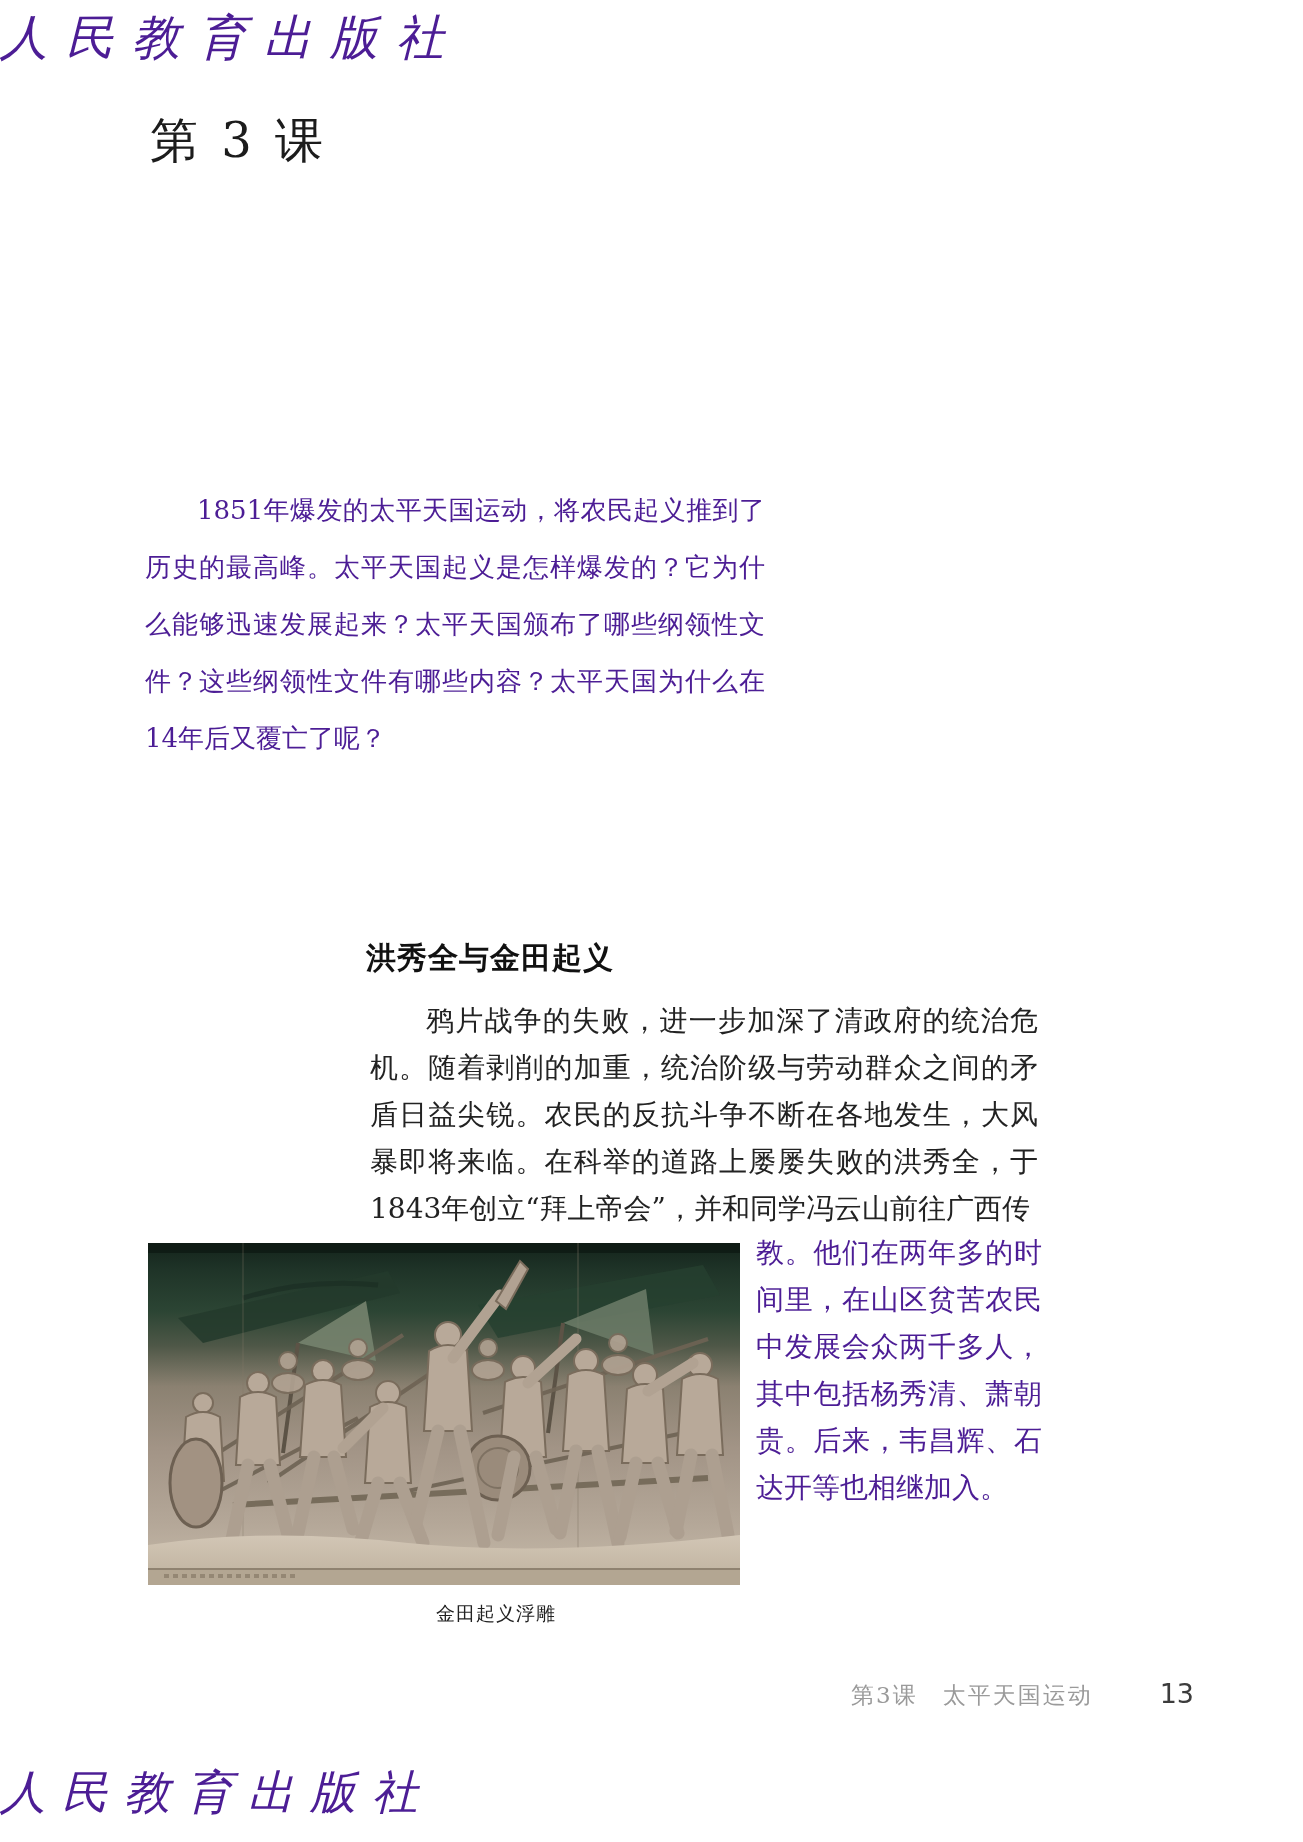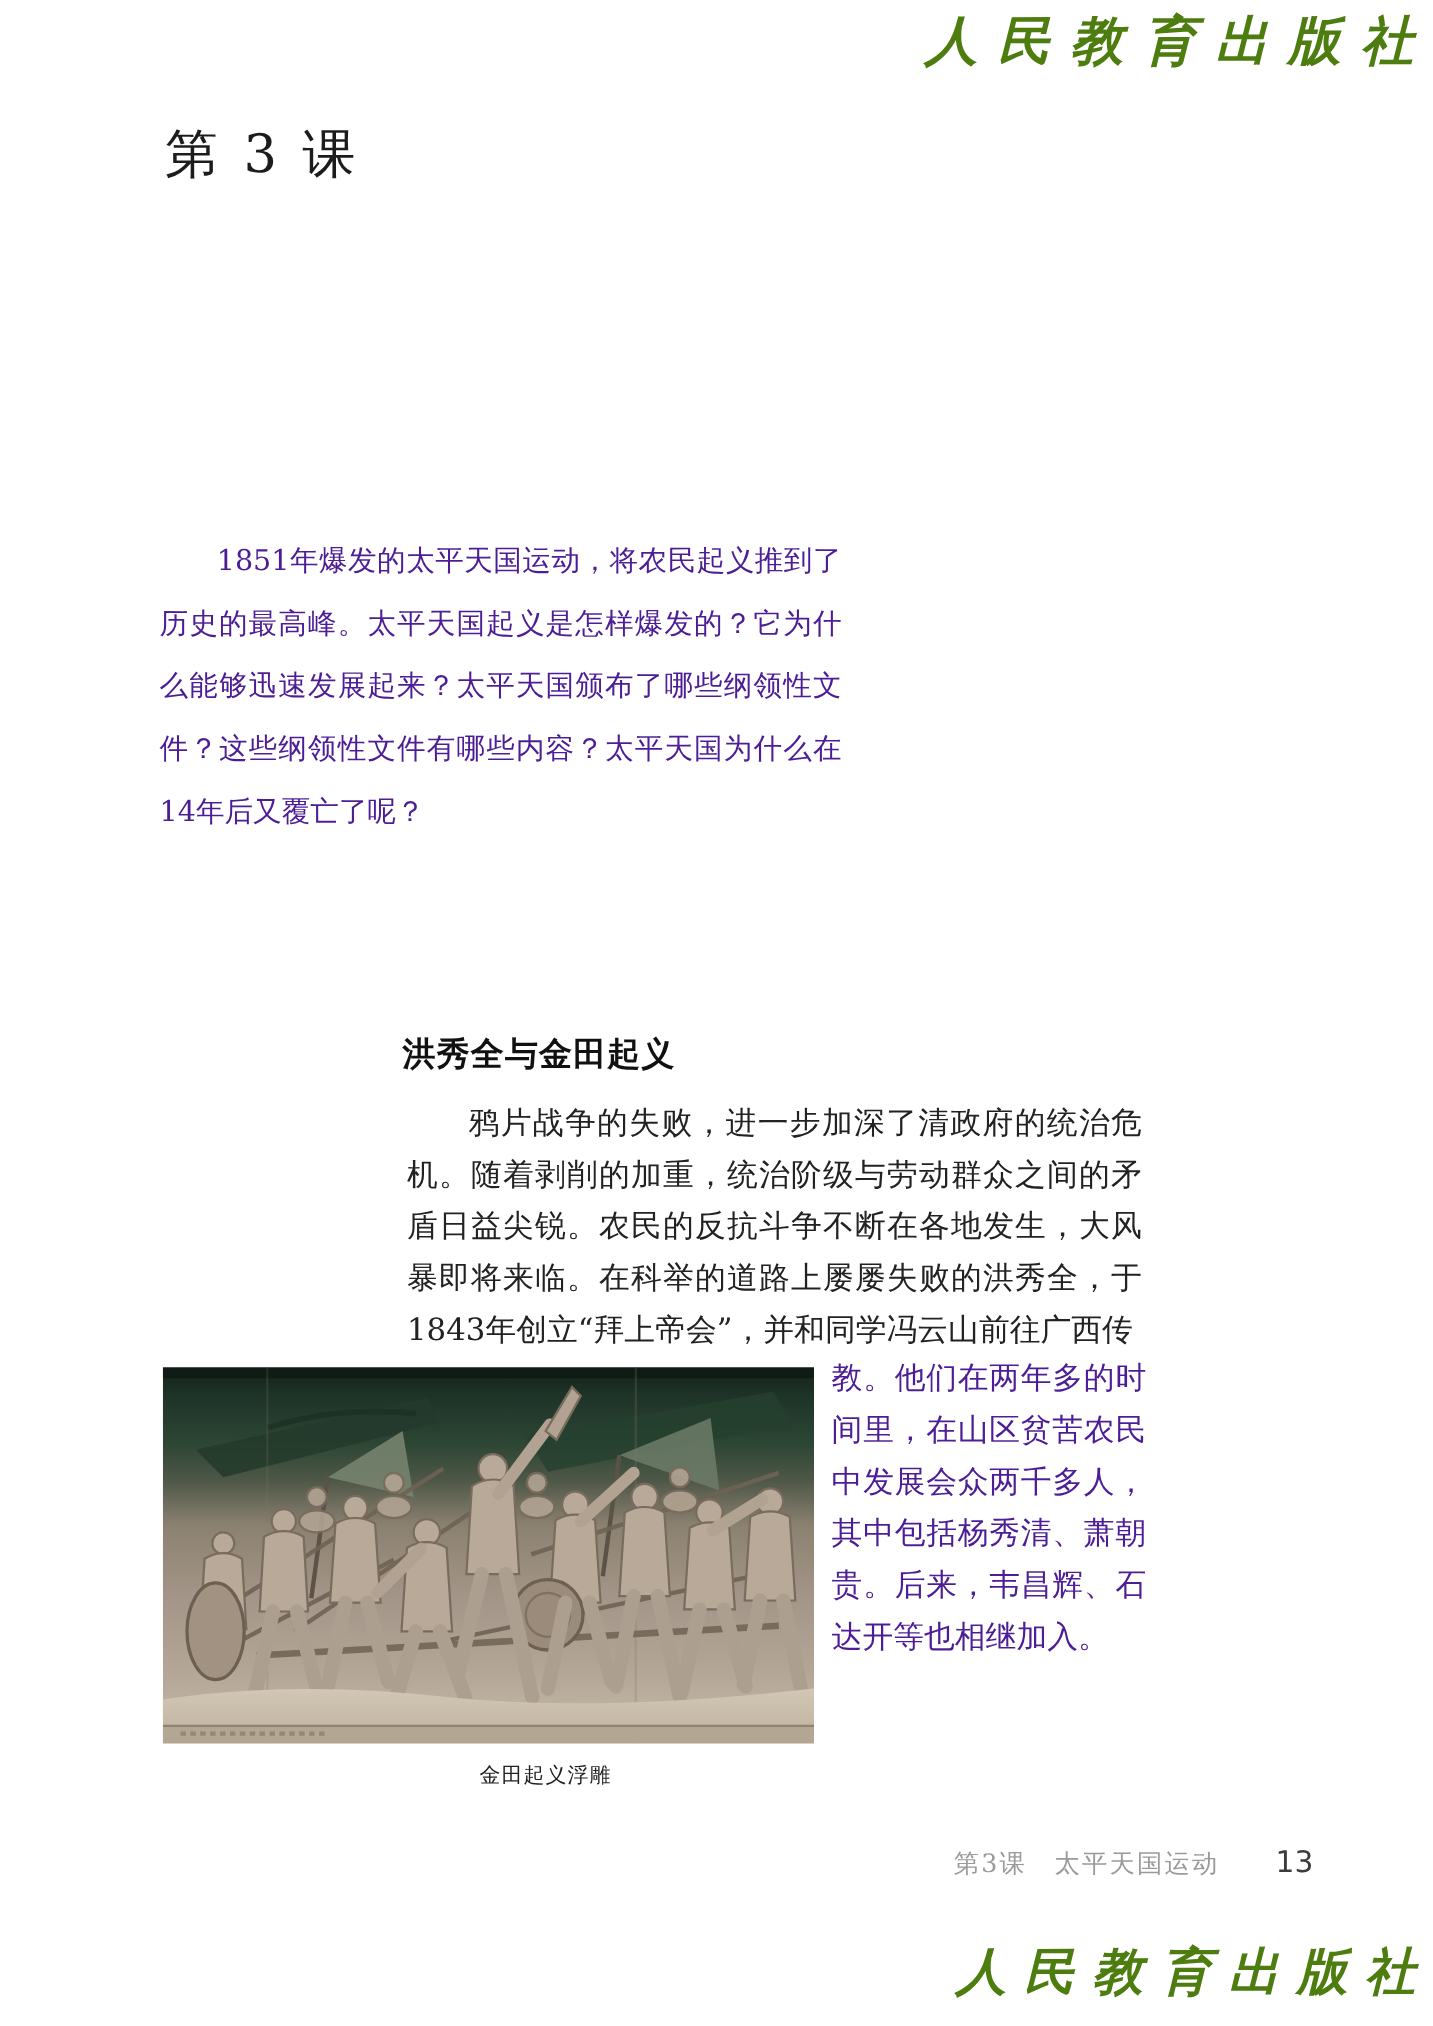--- a/index.html
+++ b/index.html
@@ -1,22 +1,22 @@
 <!DOCTYPE html>
 <html><head>
 <meta charset="utf-8">
 <style>
   html,body { margin:0; padding:0; }
   body {
     width:1303px; height:1842px; position:relative; background:#ffffff;
     font-family:"DejaVu Serif", serif; color:#1c1c1c; overflow:hidden;
   }
   .logo {
-    position:absolute; left:0; width:100%; text-align:right;
-    color:#4d7c0f; font-style:italic; font-weight:bold;
+    position:absolute; left:0; width:100%; text-align:left;
+    color:#4c1d95; font-style:italic; font-weight:normal;
     font-family:"DejaVu Serif", serif; white-space:nowrap;
   }
   .logo-top    { top:6px;    font-size:48px; letter-spacing:18px; }
   .logo-bottom { top:1762px; font-size:46px; letter-spacing:16px; }
 
   .title-block { position:absolute; left:150px; top:110px; }
   .title-line1 { font-size:48px; line-height:1.25; letter-spacing:4px; }
   .title-line2 { font-size:62px; line-height:1.25; margin-top:6px; letter-spacing:3px; }
 
   .intro {
@@ -44,21 +44,21 @@
     font-size:28px; line-height:47px; text-align:justify; color:#4c1d95;
   }
 
   .footer {
     position:absolute; left:148px; top:1678px; width:1046px;
     display:flex; justify-content:flex-end; align-items:baseline;gap:35px;
   }
   .running-title { color:#9a9a9a; font-size:23px; letter-spacing:2px; }
   .page-number {
     color:#3c3c3c; font-family:"DejaVu Sans", sans-serif;
-    font-size:27px; margin-left:16px;
+    font-size:27px; margin-left:32px;
   }
 </style>
 </head>
 <body>
 
 <div class="logo logo-top">人民教育出版社</div>
 
 <div class="title-block">
   <div class="title-line1">第 3 课</div>
 </div>

